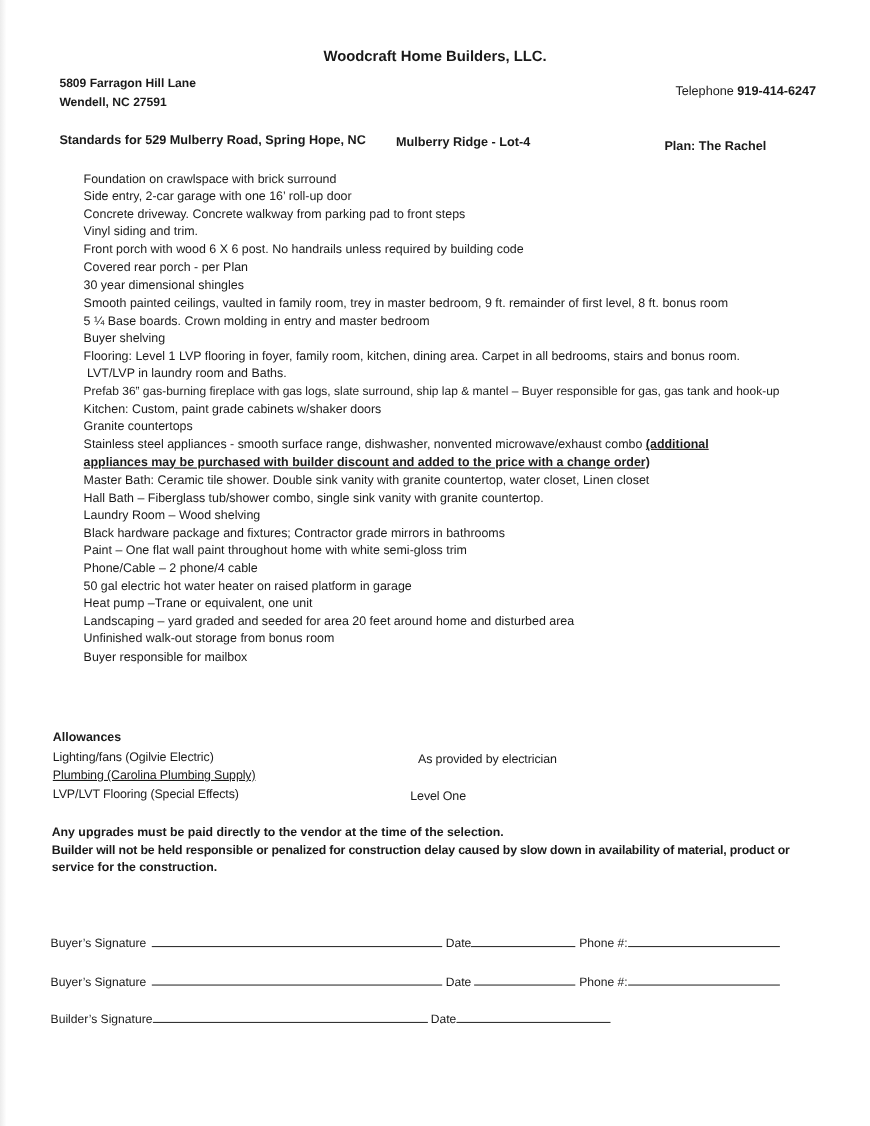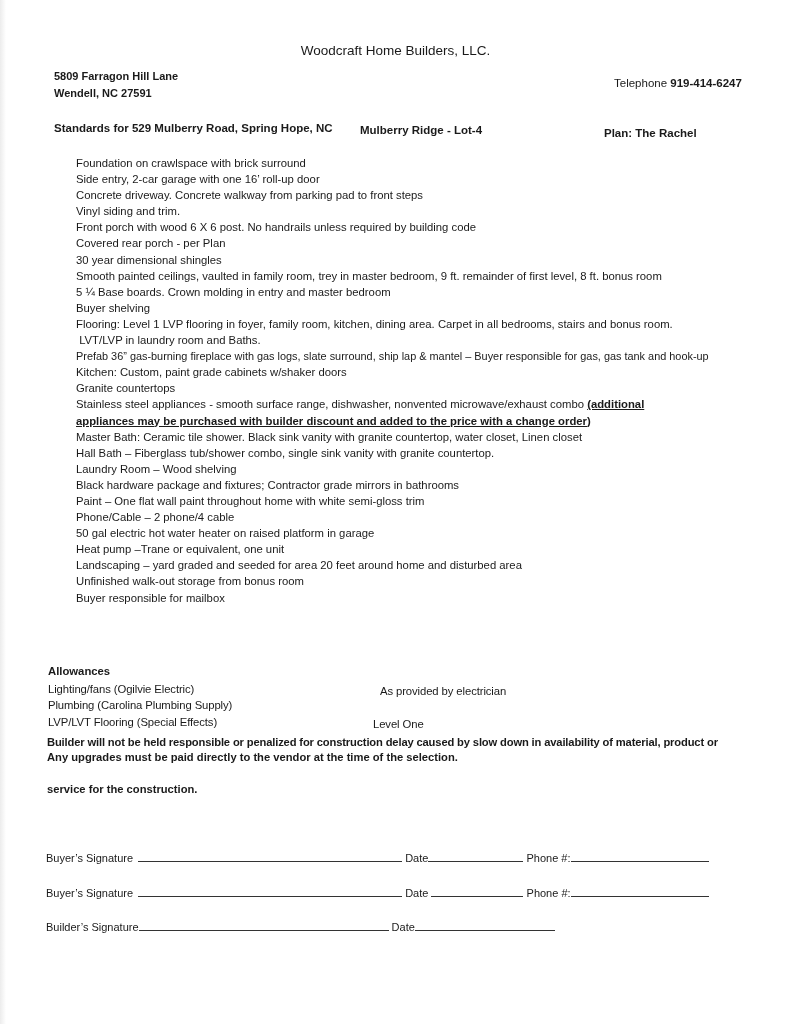--- a/index.html
+++ b/index.html
@@ -2,21 +2,21 @@
 <html><head>
 <meta charset="utf-8">
 <style>
   html, body { margin: 0; padding: 0; }
   body {
     width: 791px; height: 1024px; background: #ffffff; position: relative; overflow: hidden;
     font-family: "Liberation Sans", sans-serif; color: #1a1a1a;
   }
   .edge { position: absolute; left: 0; top: 0; width: 6px; height: 1024px; background: linear-gradient(to right, #ececec, #ffffff); }
   .abs { position: absolute; white-space: nowrap; }
-  .title { top: 43px; left: 0; width: 791px; text-align: center; font-size: 13.5px; font-weight: normal; }
+  .title { top: 43px; left: 0; width: 791px; text-align: center; font-size: 13.5px; font-weight: bold; }
   .hdr { font-size: 11.5px; font-weight: bold; }
   .body-line { font-size: 11.3px; letter-spacing: -0.1px; }
   .lines { position: absolute; left: 52px; top: 155px; }
   .lines div { height: 16.1px; line-height: 16.1px; white-space: nowrap; font-size: 11.3px; padding-left: 24px; }
   .indent { padding-left: 44px; }
   .ul-bold { font-weight: bold; text-decoration: underline; }
   .bold { font-weight: bold; }
   .sig-label { font-size: 11px; }
   .line { display: inline-block; border-bottom: 1px solid #333; vertical-align: baseline; }
 </style>
@@ -52,42 +52,42 @@
   <div>Buyer shelving</div>
   <div>Flooring: Level 1 LVP flooring in foyer, family room, kitchen, dining area. Carpet in all bedrooms, stairs and bonus room.</div>
   <div style="white-space:pre;"> LVT/LVP in laundry room and Baths.</div>
   <div style="font-size:10.9px;">Prefab 36” gas-burning fireplace with gas logs, slate surround, ship lap &amp; mantel – Buyer responsible for gas, gas tank and hook-up</div>
   <div>Kitchen: Custom, paint grade cabinets w/shaker doors</div>
   <div class="indent">Granite countertops</div>
   <div class="indent">
     <span>Stainless steel appliances - smooth surface range, dishwasher, nonvented microwave/exhaust combo </span><span class="ul-bold">(additional</span>
   </div>
   <div class="ul-bold">appliances may be purchased with builder discount and added to the price with a change order)</div>
-  <div>Master Bath: Ceramic tile shower. Black sink vanity with granite countertop, water closet, Linen closet</div>
+  <div>Master Bath: Ceramic tile shower. Double sink vanity with granite countertop, water closet, Linen closet</div>
   <div>Hall Bath – Fiberglass tub/shower combo, single sink vanity with granite countertop.</div>
   <div>Laundry Room – Wood shelving</div>
   <div>Black hardware package and fixtures; Contractor grade mirrors in bathrooms</div>
   <div>Paint – One flat wall paint throughout home with white semi-gloss trim</div>
   <div>Phone/Cable – 2 phone/4 cable</div>
   <div>50 gal electric hot water heater on raised platform in garage</div>
   <div>Heat pump –Trane or equivalent, one unit</div>
   <div>Landscaping – yard graded and seeded for area 20 feet around home and disturbed area</div>
   <div>Unfinished walk-out storage from bonus room</div>
   <div>Buyer responsible for mailbox</div>
 </div>
 
 <div class="abs bold" style="left:48px;top:665px;font-size:11.3px;">Allowances</div>
 <div class="abs body-line" style="left:48px;top:683px;">Lighting/fans (Ogilvie Electric)</div>
 <div class="abs body-line" style="left:380px;top:685px;">As provided by electrician</div>
-<div class="abs body-line" style="left:48px;top:699px;">Plumbing (Carolina Plumbing Supply)</div>
+<div class="abs body-line" style="left:48px;top:699px;text-decoration:underline;">Plumbing (Carolina Plumbing Supply)</div>
 <div class="abs body-line" style="left:48px;top:716px;">LVP/LVT Flooring (Special Effects)</div>
 <div class="abs body-line" style="left:373px;top:718px;">Level One</div>
 
 <div class="abs bold" style="left:47px;top:751px;font-size:11.2px;">Any upgrades must be paid directly to the vendor at the time of the selection.</div>
-<div class="abs bold" style="left:47px;top:736px;font-size:11.2px;letter-spacing:-0.15px;text-align:center;">Builder will not be held responsible or penalized for construction delay caused by slow down in availability of material, product or</div>
+<div class="abs bold" style="left:47px;top:767px;font-size:11.2px;letter-spacing:-0.15px;text-align:center;">Builder will not be held responsible or penalized for construction delay caused by slow down in availability of material, product or</div>
 <div class="abs bold" style="left:47px;top:783px;font-size:11.2px;">service for the construction.</div>
 
 <div class="abs sig-label" style="left:46px;top:852px;">
   <span>Buyer’s Signature</span>
   <span class="line" style="width:264px;margin-left:2px;"></span>
   <span>Date</span><span class="line" style="width:95px;"></span>
   <span>Phone #:</span><span class="line" style="width:138px;"></span>
 </div>
 
 <div class="abs sig-label" style="left:46px;top:887px;">

